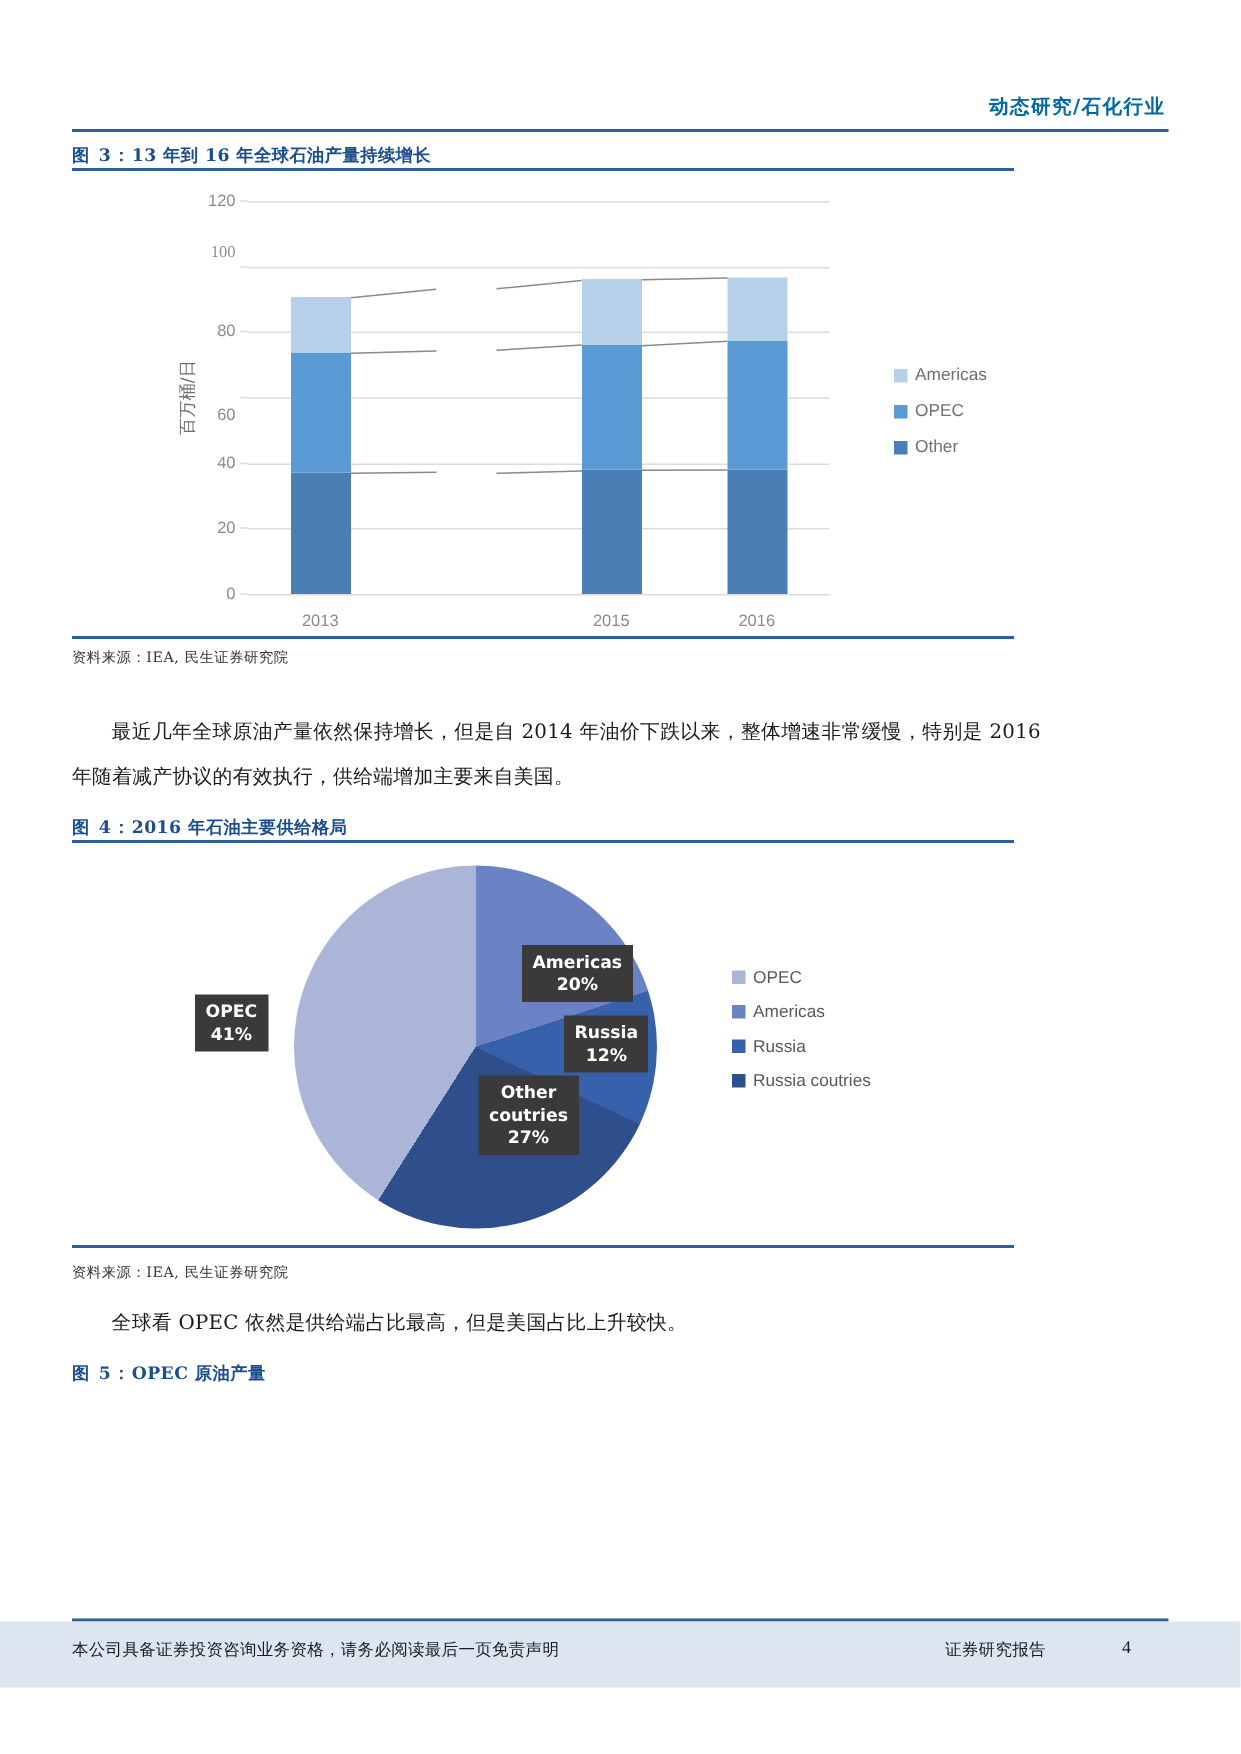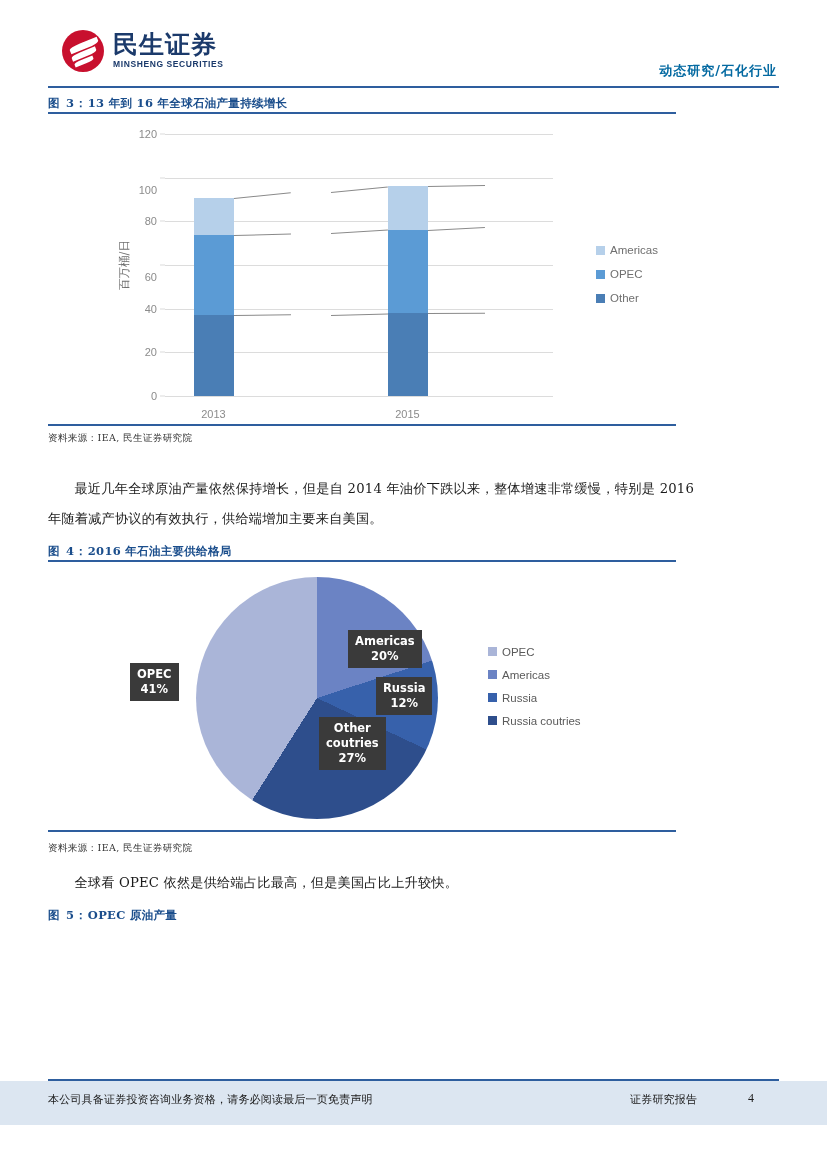--- a/index.html
+++ b/index.html
@@ -346,31 +346,20 @@
     top: 1091px;
     font-family: "Liberation Serif", serif;
     font-size: 12px;
     color: #1a1a1a;
   }
 </style>
 </head>
 <body>
 
 <div class="page-header">
-  <div class="logo-block">
-    <div class="logo-mark">
-      <span class="sw1"></span>
-        <span class="sw2"></span>
-        <span class="sw3"></span>
-    </div>
-    <div class="logo-text">
-      <div class="logo-cn">民生证券</div>
-      <div class="logo-en">MINSHENG SECURITIES</div>
-    </div>
-  </div>
   <div class="header-right">动态研究/石化行业</div>
   <div class="header-rule"></div>
 </div>
 
 <div class="fig-caption" style="top:96px;">
   <span class="num">图 3：</span><span>13 年到 16 年全球石油产量持续增长</span>
 </div>
 <div class="fig-rule-top" style="top:112px;"></div>
 
 <div id="bar-chart">
@@ -386,35 +375,41 @@
       <div class="bc-ytick-mark" style="top: 174.667px;"></div>
       <div class="bc-ytick" style="top: 174.667px;">40</div>
       <div class="bc-gridline" style="top: 131px;"></div>
       <div class="bc-ytick-mark" style="top: 131px;"></div>
       <div class="bc-ytick" style="top: 143px;">60</div>
       <div class="bc-gridline" style="top: 87.3333px;"></div>
       <div class="bc-ytick-mark" style="top: 87.3333px;"></div>
       <div class="bc-ytick" style="top: 87.3333px;">80</div>
       <div class="bc-gridline" style="top: 43.6667px;"></div>
       <div class="bc-ytick-mark" style="top: 43.6667px;"></div>
-      <div class="bc-ytick" style="top: 56px;">100</div>
+      <div class="bc-ytick" style="top: 34px; font-family: Liberation Serif, serif;">100</div>
       <div class="bc-gridline" style="top: 0px;"></div>
       <div class="bc-ytick-mark" style="top: 0px;"></div>
       <div class="bc-ytick" style="top: 0px;">120</div>
       <div class="bc-bar-group" style="left: 28.5px; height: 316px;">
         <div class="bc-seg other" style="bottom: 0px; height: 80.7833px;"></div>
         <div class="bc-seg opec" style="bottom: 80.7833px; height: 80.3467px;"></div>
         <div class="bc-seg americas" style="bottom: 161.13px; height: 37.335px;"></div>
         <div class="bc-xtick">2013</div>
       </div>
       <div class="bc-bar-group" style="left: 222.5px; height: 262px;">
         <div class="bc-seg other" style="bottom: 0px; height: 82.9667px;"></div>
         <div class="bc-seg opec" style="bottom: 82.9667px; height: 83.185px;"></div>
         <div class="bc-seg americas" style="bottom: 166.152px; height: 43.4483px;"></div>
         <div class="bc-xtick">2015</div>
+      </div>
+      <div class="bc-bar-group" style="left: 319.5px; height: 262px;">
+        <div class="bc-seg other" style="bottom: 0px; height: 83.185px;"></div>
+        <div class="bc-seg opec" style="bottom: 83.185px; height: 86.0233px;"></div>
+        <div class="bc-seg americas" style="bottom: 169.208px; height: 41.4833px;"></div>
+        <div class="bc-xtick">2016</div>
       </div>
       <div class="bc-connector" style="left: 68.5px; top: 181.217px; width: 57.0038px; transform: rotate(-0.65837deg);"></div>
       <div class="bc-connector" style="left: 165.5px; top: 180.562px; width: 57.0205px; transform: rotate(-1.5359deg);"></div>
       <div class="bc-connector" style="left: 262.5px; top: 179.033px; width: 57.0004px; transform: rotate(-0.219465deg);"></div>
       <div class="bc-connector" style="left: 68.5px; top: 100.87px; width: 57.0205px; transform: rotate(-1.5359deg);"></div>
       <div class="bc-connector" style="left: 165.5px; top: 99.3417px; width: 57.1069px; transform: rotate(-3.50707deg);"></div>
       <div class="bc-connector" style="left: 262.5px; top: 95.8483px; width: 57.0819px; transform: rotate(-3.06959deg);"></div>
       <div class="bc-connector" style="left: 68.5px; top: 63.535px; width: 57.282px; transform: rotate(-5.68737deg);"></div>
       <div class="bc-connector" style="left: 165.5px; top: 57.8583px; width: 57.2607px; transform: rotate(-5.46998deg);"></div>
       <div class="bc-connector" style="left: 262.5px; top: 52.4px; width: 57.0105px; transform: rotate(-1.0972deg);"></div>

